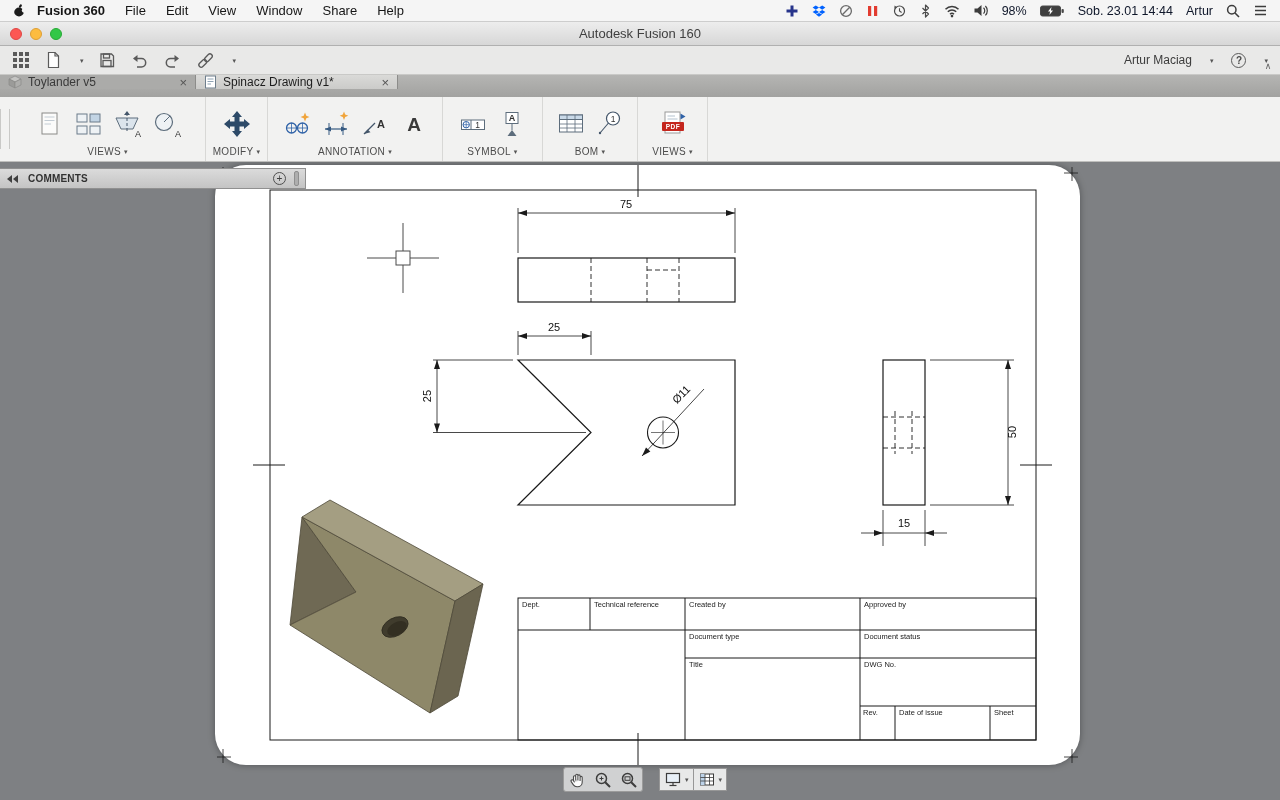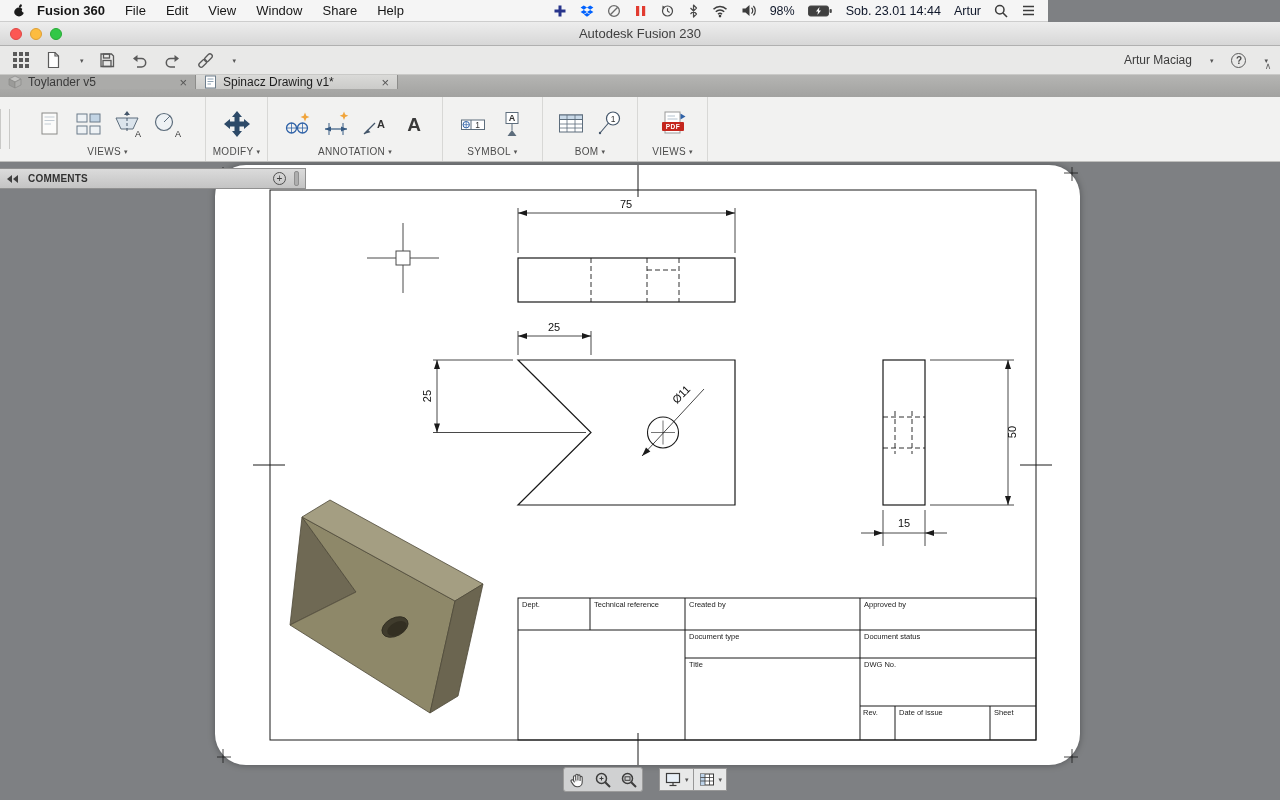--- a/index.html
+++ b/index.html
@@ -3,21 +3,21 @@
 <meta charset="utf-8">
 <style>
   *{margin:0;padding:0;box-sizing:border-box;}
   html,body{width:1280px;height:800px;}
   body{font-family:"Liberation Sans",sans-serif;background:#7e8083;overflow:hidden;-webkit-user-select:none;user-select:none;}
   #screen{position:relative;width:1280px;height:800px;background:#7e8083;}
   .caret{font-size:7px;line-height:1;color:#555;}
   svg{display:block;}
 
   
-  #menubar{position:absolute;left:0;top:0;width:1048px;height:22px;background:#f5f5f5;border-bottom:1px solid #cdcdcd;display:flex;align-items:center;padding:0 12px;font-size:13px;color:#161616;z-index:60;}
+  #menubar{position:absolute;left:0;top:0;width:1280px;height:22px;background:#f5f5f5;border-bottom:1px solid #cdcdcd;display:flex;align-items:center;padding:0 12px;font-size:13px;color:#161616;z-index:60;}
   #menubar .mitem{padding:0 10px;}
   #menubar .appname{font-weight:bold;padding:0 10px;}
   #menubar .right{margin-left:auto;display:flex;align-items:center;gap:13px;font-size:12.5px;color:#0f172a;}
   .micon{display:inline-flex;align-items:center;}
 
   
   #titlebar{position:absolute;left:0;top:22px;width:1280px;height:24px;background:linear-gradient(#ededed,#d7d7d7);border-bottom:1px solid #b0b0b0;z-index:60;}
   .traffic{position:absolute;top:6px;width:12px;height:12px;border-radius:50%;}
   #tl-close{left:10px;background:#fc5753;border:1px solid #df4744;}
   #tl-min{left:30px;background:#fdbc40;border:1px solid #de9f34;}
@@ -154,21 +154,21 @@
             <path d="M2 2.5 H13 M2 6.5 H13 M2 10.5 H13" stroke="#3c3c3c" stroke-width="1.4"></path>
           </svg>
       </span>
     </span>
   </div>
 
   <div id="titlebar">
     <div class="traffic" id="tl-close"></div>
     <div class="traffic" id="tl-min"></div>
     <div class="traffic" id="tl-zoom"></div>
-    <div class="title">Autodesk Fusion 230</div>
+    <div class="title">Autodesk Fusion 160</div>
   </div>
 
   <div id="toolbar">
     <span class="tbtn">
       <svg width="18" height="18" viewBox="0 0 18 18" fill="#5a5a5a">
           <rect x="1" y="1" width="4" height="4"></rect>
           <rect x="7" y="1" width="4" height="4"></rect>
           <rect x="13" y="1" width="4" height="4"></rect>
           <rect x="1" y="7" width="4" height="4"></rect>
           <rect x="7" y="7" width="4" height="4"></rect>

